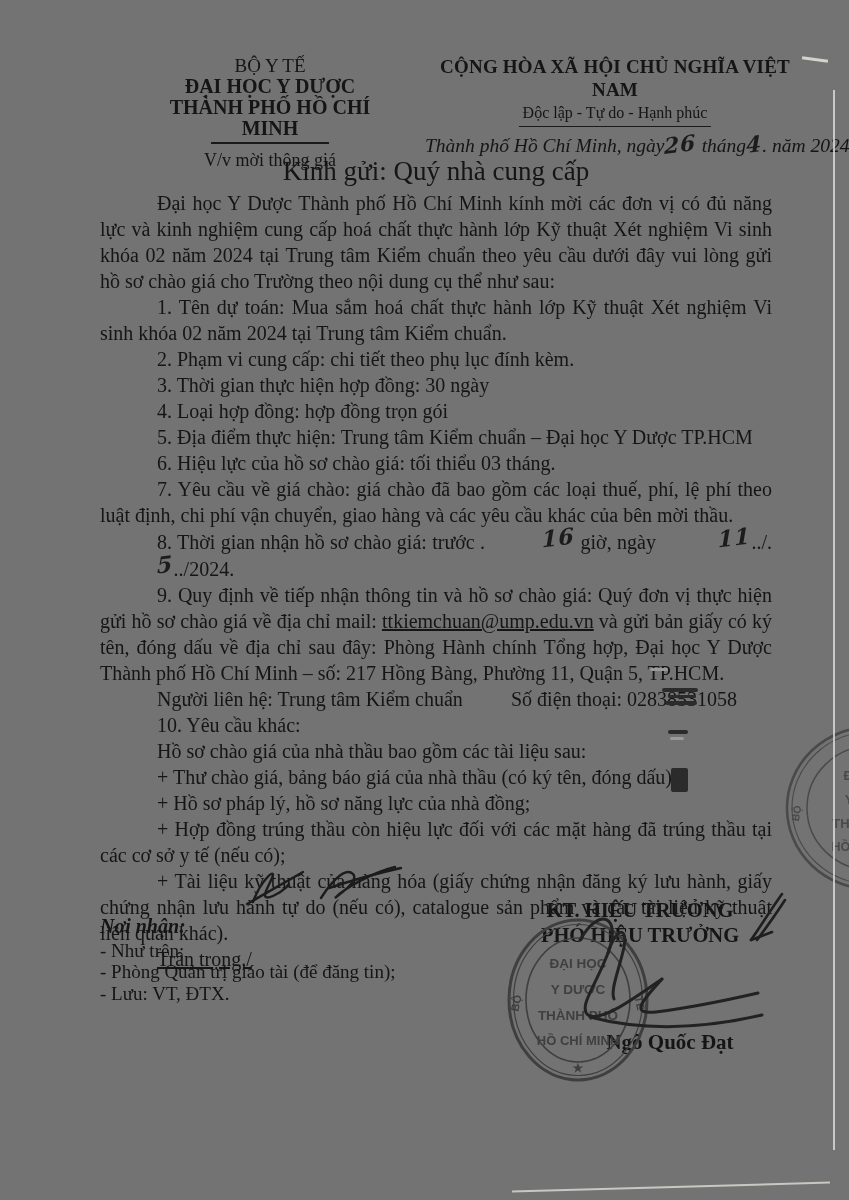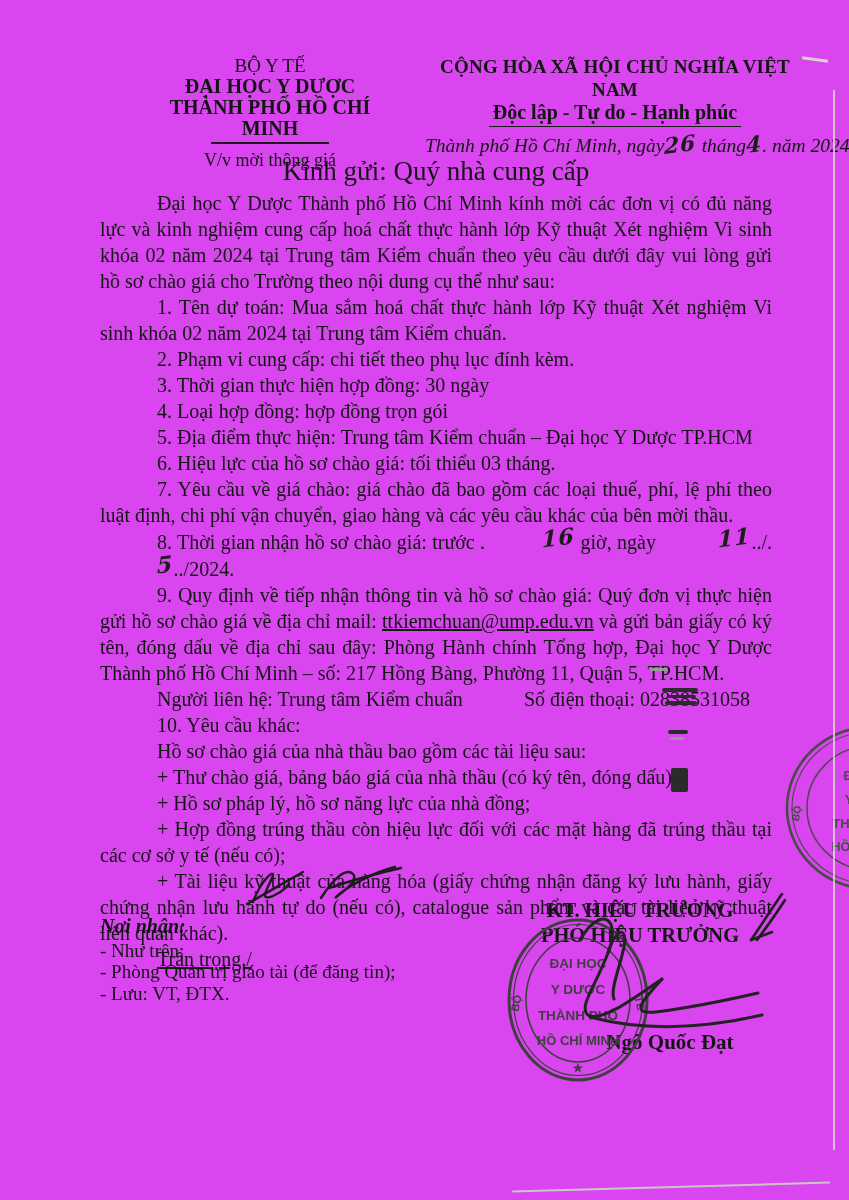--- a/index.html
+++ b/index.html
@@ -1,60 +1,60 @@
 <!DOCTYPE html>
 <html lang="vi"><head>
 <meta charset="utf-8">
 <title>Scanned official letter</title>
 <style>
   html,body{margin:0;padding:0;background:#888;}
   .page{
     position:relative;
     width:849px;height:1200px;
     margin:0 auto;
-    background:#d946ef;
+    background:#737373;
     overflow:hidden;
     font-family:"Liberation Serif", serif;
     color:#151515;
   }
   
   .hdr-left{
     position:absolute;left:140px;top:55px;width:260px;
     text-align:center;line-height:21px;font-size:20px;
   }
   .hdr-left .ministry{font-size:19px;}
   .hdr-left .org{font-weight:bold;font-size:20px;}
   .hdr-left .rule{height:1.5px;background:#1a1a1a;width:118px;margin:3px auto 6px auto;}
   .hdr-left .subject{font-size:18px;margin-top:4px;}
   .hdr-right{
     position:absolute;left:425px;top:55px;width:380px;
     text-align:center;line-height:23px;
   }
   .hdr-right .national{font-weight:bold;font-size:19px;letter-spacing:.2px;}
-  .hdr-right .motto{font-weight:bold;font-size:20px;display:inline-block;
+  .hdr-right .motto{font-weight:normal;font-size:16px;display:inline-block;
     border-bottom:1.5px solid #1a1a1a;padding:0 4px 2px 4px;text-align:right;}
   .hdr-right .dateline{font-style:italic;font-size:19.5px;margin-top:6px;white-space:nowrap;}
   
   .hand{
     font-family:"DejaVu Serif", serif;
     font-style:italic;font-weight:bold;
     display:inline-block;transform:rotate(-7deg) skewX(-6deg);
     font-size:1.12em;letter-spacing:1px;color:#1c1c1c;
   }
   
   .doc-body{
     position:absolute;left:100px;top:158px;width:672px;
     font-size:20px;line-height:26px;
   }
   .salutation{text-align:center;font-size:27px;margin-bottom:6px;}
   .para{text-align:justify;text-indent:57px;margin:0;}
   .para .email{text-decoration:underline;}
   .contact-row{position:relative;height:26px;}
   .contact-row .c-left{margin-left:57px;}
-  .contact-row .c-right{position:absolute;left:424px;top:0;}
+  .contact-row .c-right{position:absolute;left:411px;top:0;}
   .closing{margin-left:57px;position:relative;text-decoration:underline;}
   
   .recipients{
     position:absolute;left:100px;top:916px;font-size:19px;line-height:21.5px;
   }
   .recipients .rc-title{font-weight:bold;font-style:italic;font-size:20px;margin-bottom:2px;}
   .sig-block{
     position:absolute;left:470px;top:898px;width:340px;text-align:center;
   }
   .sig-block .t1,.sig-block .t2{font-weight:bold;font-size:20.5px;line-height:25px;}

